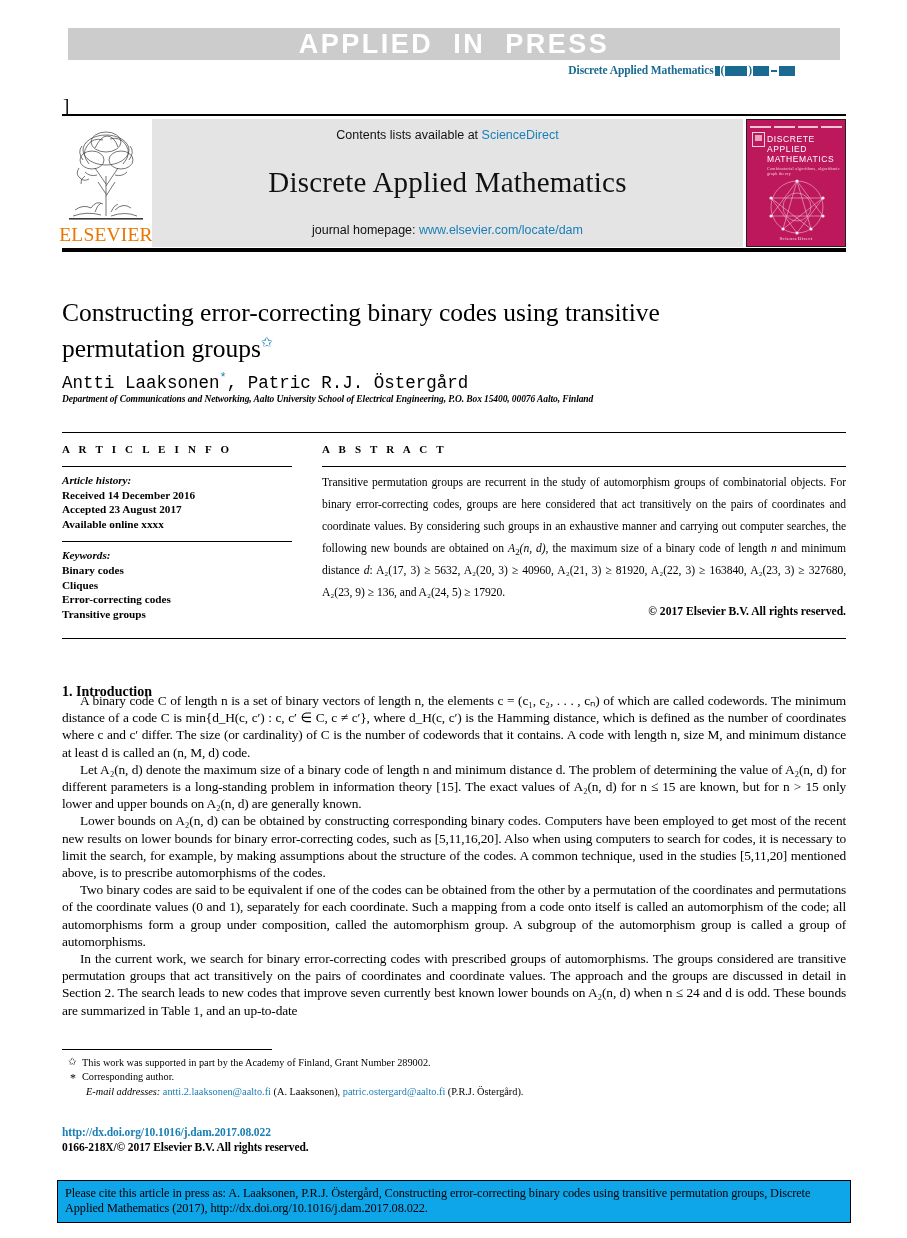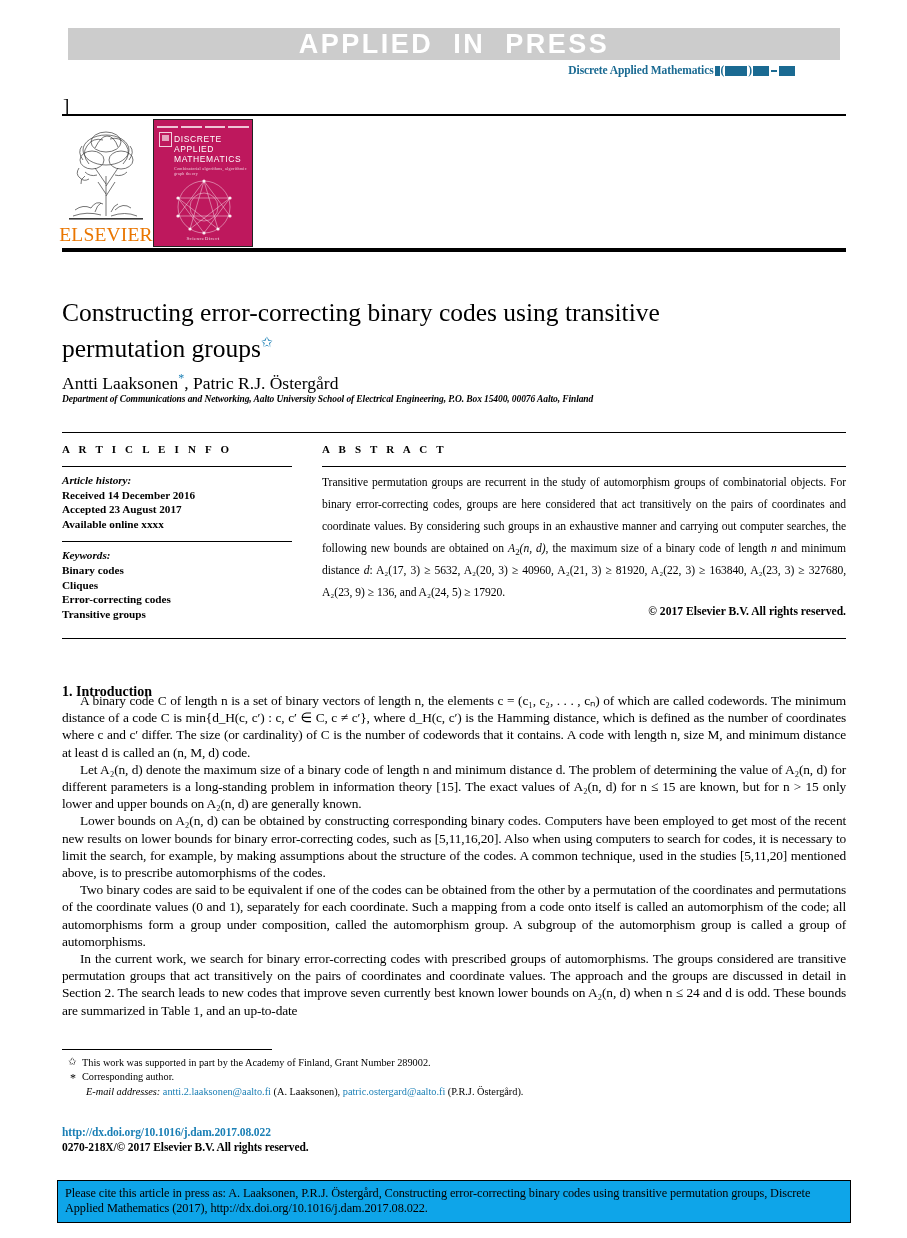--- a/index.html
+++ b/index.html
@@ -221,21 +221,21 @@
   }
   .title .star {
     color: #1a7fb5;
     font-size: 14px;
     vertical-align: super;
   }
   .authors {
     position: absolute;
     left: 62px;
     top: 368px;
-    font-family: Liberation Serif, serif;
+    font-family: Liberation Mono, monospace;
     font-size: 17.5px;
     line-height: 21px;
   }
   .authors .aster {
     color: #1a7fb5;
     font-size: 12px;
     vertical-align: super;
   }
   .affiliation {
     position: absolute;
@@ -445,20 +445,25 @@
             <path d="M10 86 q8 -6 16 -2 q5 -8 12 -4"></path>
             <path d="M50 86 q8 -8 16 -2"></path>
             <path d="M8 92 q14 -5 28 -1 M46 92 q14 -5 26 0"></path>
             <path d="M30 88 q2 -7 6 -9 M46 88 q3 -7 7 -8"></path>
           </g>
           <rect x="4" y="94" width="74" height="1.6" fill="#3a3a3a"></rect>
         </svg>
         <div class="elsevier-word">ELSEVIER</div>
       </div>
 
+      <div class="masthead-center">
+        <div class="contents-line"><span>Contents lists available at </span><span class="link">ScienceDirect</span></div>
+        <div class="journal-name">Discrete Applied Mathematics</div>
+        <div class="homepage-line"><span>journal homepage: </span><span class="link">www.elsevier.com/locate/dam</span></div>
+      </div>
 
       <div class="cover-thumb">
         <div class="cover-bar">
             <i></i>
             <i></i>
             <i></i>
             <i></i>
           </div>
         <div class="cover-els"></div>
         <div class="cover-title">
@@ -537,19 +542,19 @@
   </div>
 
   <div class="foot-rule"></div>
   <div class="footnotes">
     <div class="fn"><span class="fmark">✩</span><span>This work was supported in part by the Academy of Finland, Grant Number 289002.</span></div>
     <div class="fn"><span class="fmark star2">*</span><span>Corresponding author.</span></div>
     <div class="fn-email"><span class="lbl">E-mail addresses:</span> <span class="link">antti.2.laaksonen@aalto.fi</span> <span>(A. Laaksonen),</span> <span class="link">patric.ostergard@aalto.fi</span> <span>(P.R.J. Östergård).</span></div>
   </div>
 
   <div class="doi-line">http://dx.doi.org/10.1016/j.dam.2017.08.022</div>
-  <div class="issn-line">0270-218X/© 2017 Elsevier B.V. All rights reserved.</div>
+  <div class="issn-line">0166-218X/© 2017 Elsevier B.V. All rights reserved.</div>
 
   <div class="cite-box">
     <span>Please cite this article in press as: A. Laaksonen, P.R.J. Östergård, Constructing error-correcting binary codes using transitive permutation groups, Discrete Applied Mathematics (2017), http://dx.doi.org/10.1016/j.dam.2017.08.022.</span>
   </div>
 
 </div>
 
 </body></html>

